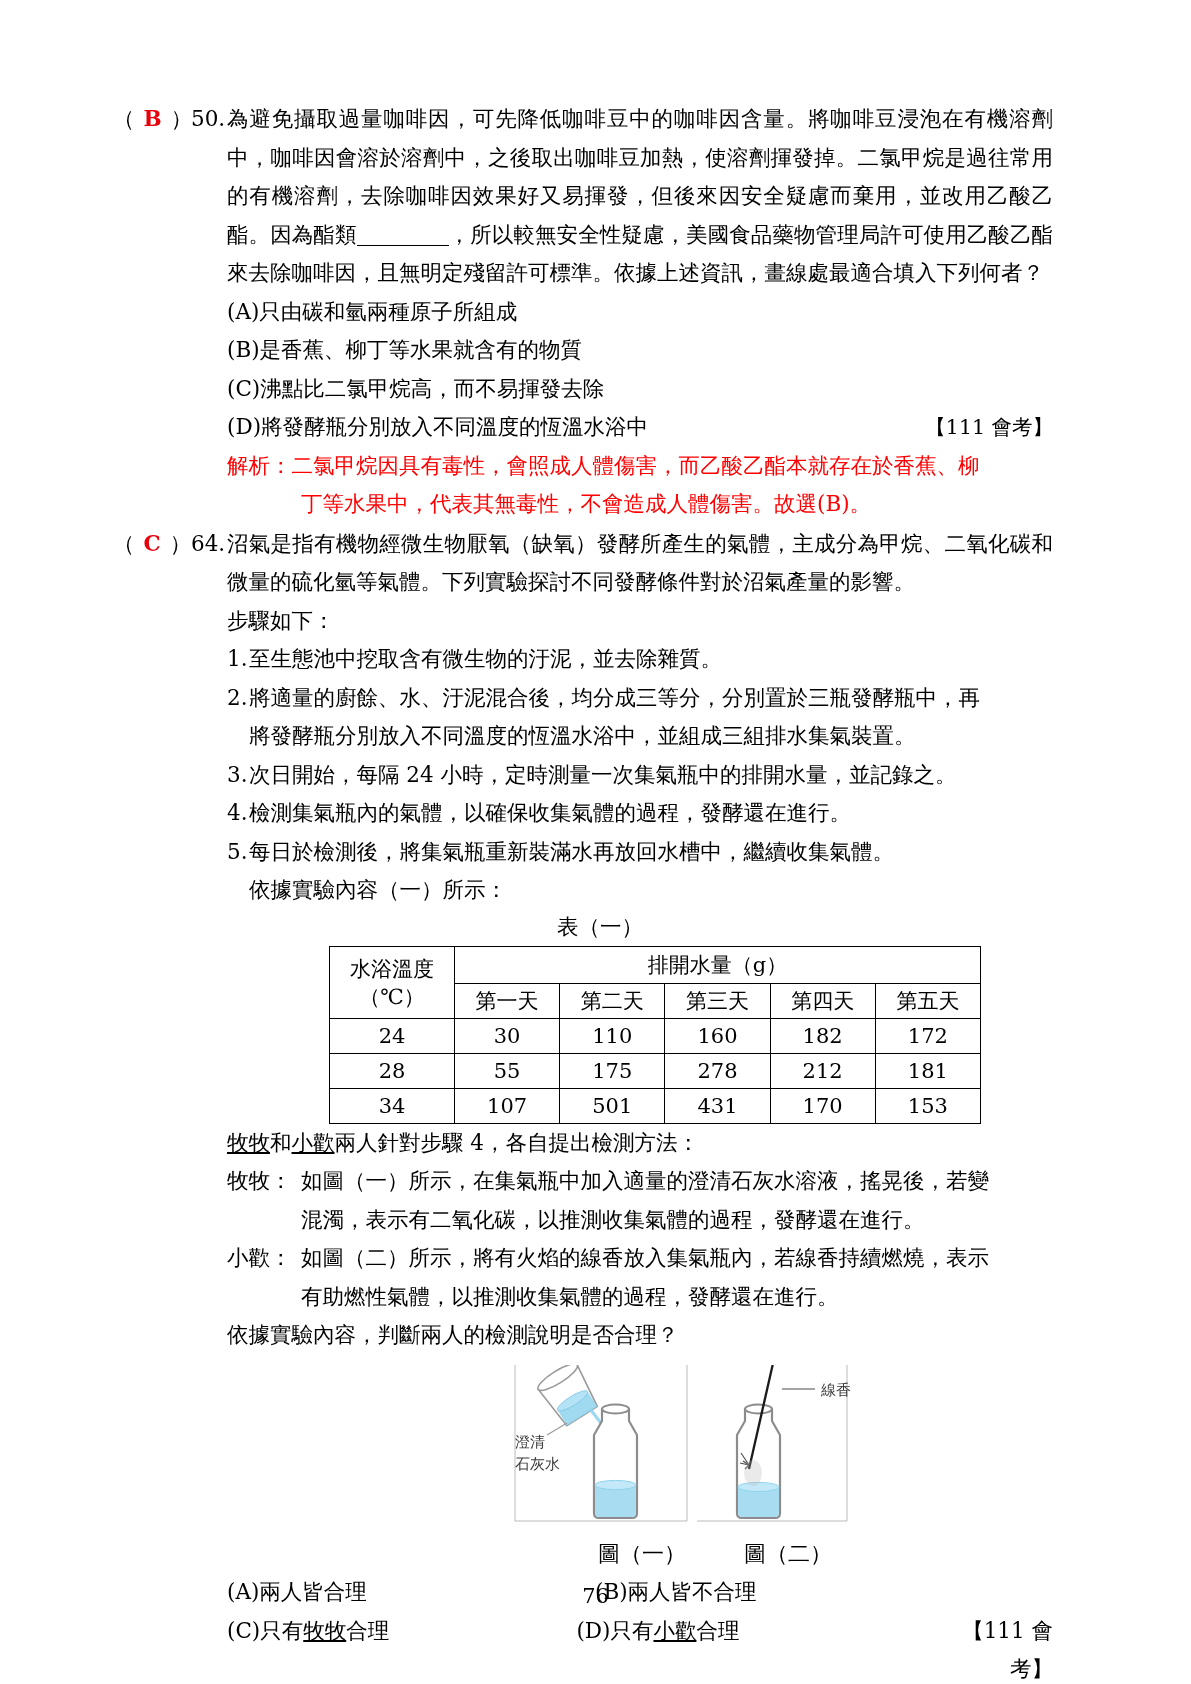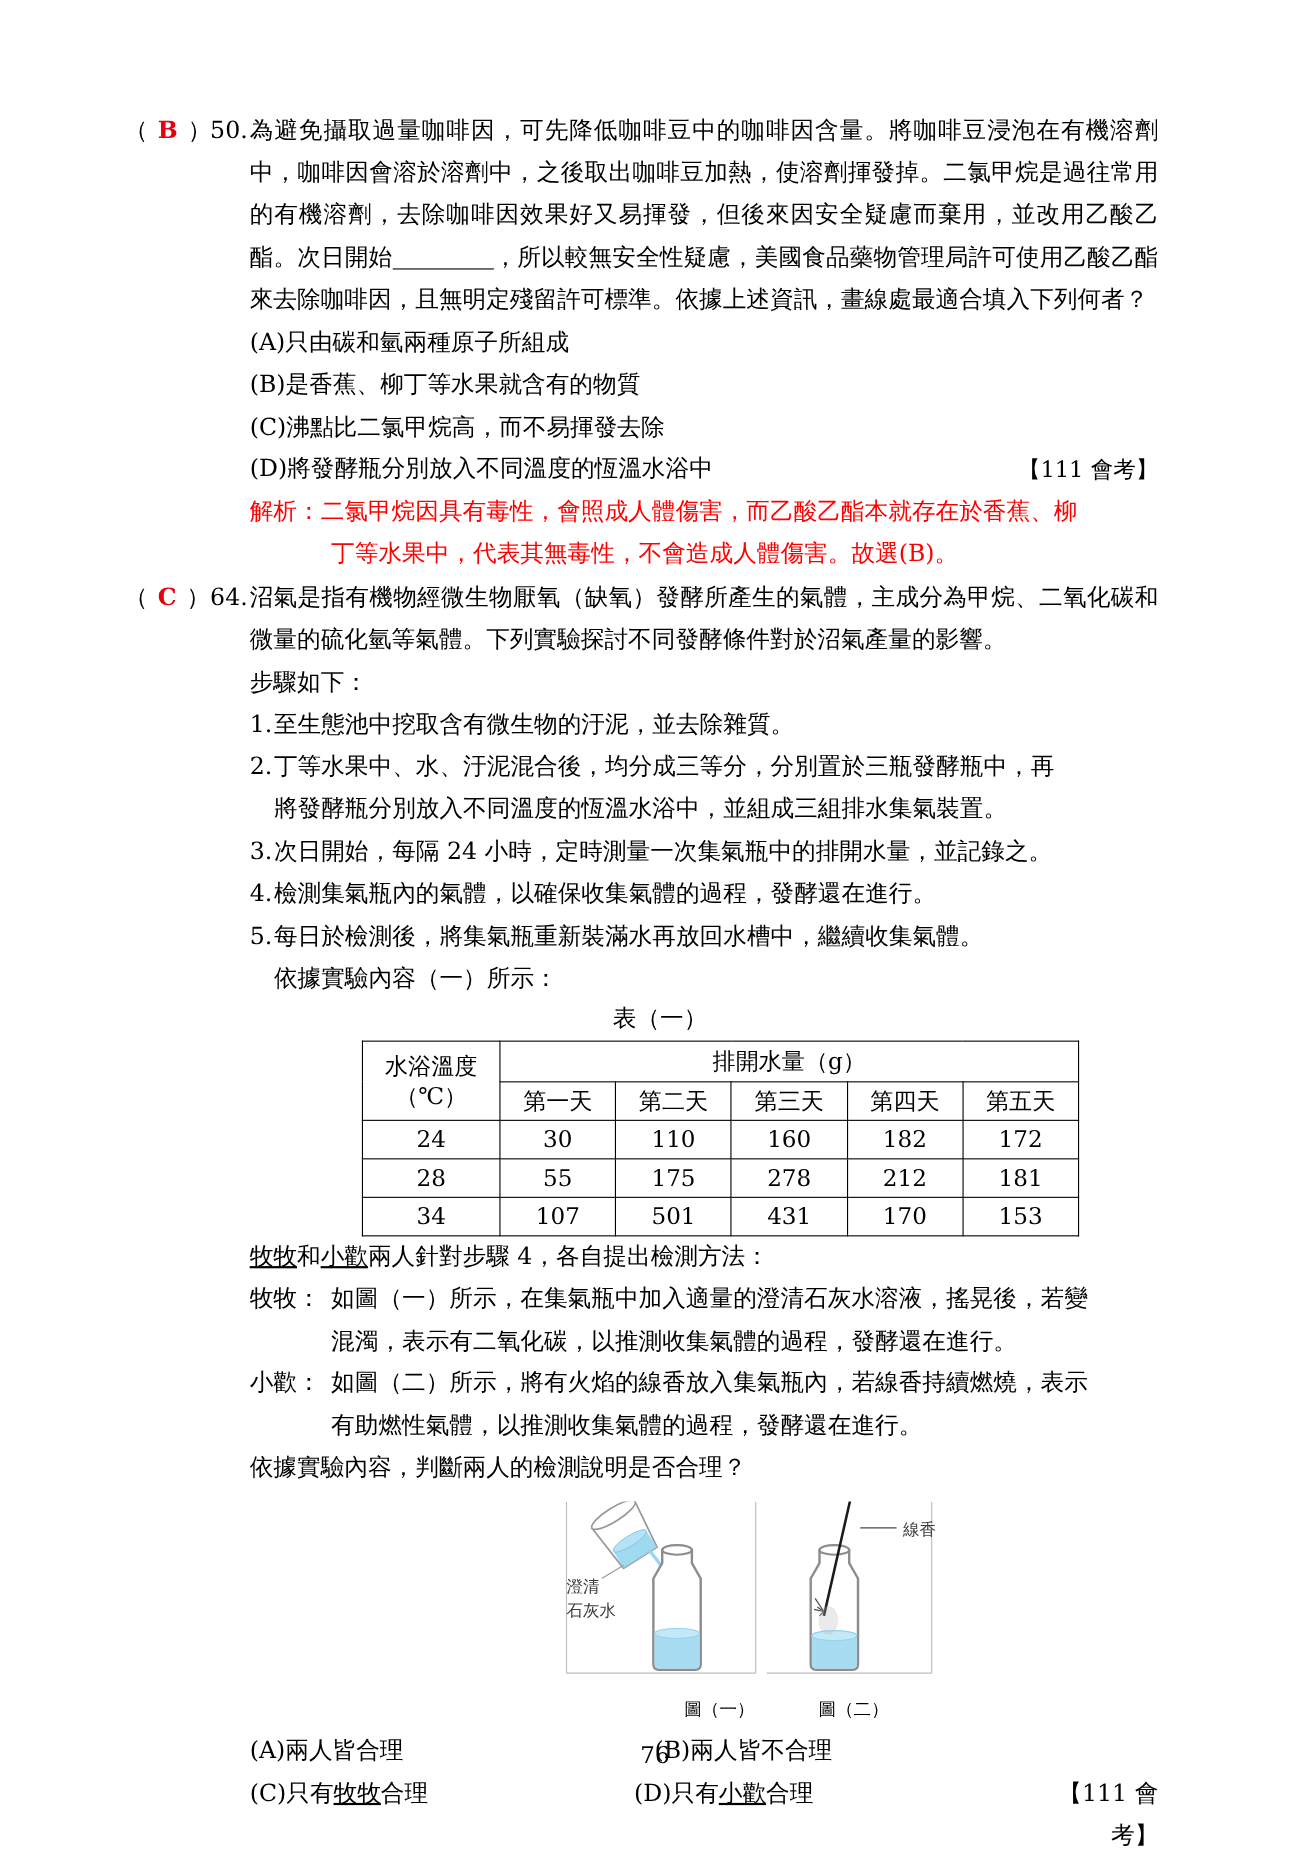--- a/index.html
+++ b/index.html
@@ -153,21 +153,21 @@
     position: relative;
     margin-top: 10px;
     margin-left: 170px;
     width: 560px;
     height: 168px;
   }
   .fig-captions {
     display: flex;
     justify-content: center;
     gap: 58px;
-    font-size: 16px;
+    font-size: 22px;
     margin-top: 2px;
     margin-left: 150px;
   }
 
   
   .page-num {
     position: absolute;
     left: 0;
     right: 0;
     bottom: 76px;
@@ -180,21 +180,21 @@
 
 <div class="page">
   <div class="content">
 
     <div class="q-block">
       <div class="q-marker">
         <span class="paren">（</span><span class="ans">B</span><span class="paren">）</span>
       </div>
       <div class="q-num">50.</div>
       <div class="q-body">
-        <p><span>為避免攝取過量咖啡因，可先降低咖啡豆中的咖啡因含量。將咖啡豆浸泡在有機溶劑中，咖啡因會溶於溶劑中，之後取出咖啡豆加熱，使溶劑揮發掉。二氯甲烷是過往常用的有機溶劑，去除咖啡因效果好又易揮發，但後來因安全疑慮而棄用，並改用乙酸乙酯。次日開始</span><span class="blank-line"></span><span>，所以較無安全性疑慮，美國食品藥物管理局許可使用乙酸乙酯來去除咖啡因，且無明定殘留許可標準。依據上述資訊，畫線處最適合填入下列何者？</span></p>
+        <p><span>為避免攝取過量咖啡因，可先降低咖啡豆中的咖啡因含量。將咖啡豆浸泡在有機溶劑中，咖啡因會溶於溶劑中，之後取出咖啡豆加熱，使溶劑揮發掉。二氯甲烷是過往常用的有機溶劑，去除咖啡因效果好又易揮發，但後來因安全疑慮而棄用，並改用乙酸乙酯。因為酯類</span><span class="blank-line"></span><span>，所以較無安全性疑慮，美國食品藥物管理局許可使用乙酸乙酯來去除咖啡因，且無明定殘留許可標準。依據上述資訊，畫線處最適合填入下列何者？</span></p>
         <p class="nojust">(A)只由碳和氫兩種原子所組成</p>
         <p class="nojust">(B)是香蕉、柳丁等水果就含有的物質</p>
         <p class="nojust">(C)沸點比二氯甲烷高，而不易揮發去除</p>
         <p class="nojust"><span class="src-tag">【111 會考】</span><span>(D)將發酵瓶分別放入不同溫度的恆溫水浴中</span></p>
         <p class="explain"><span>解析：</span><span>二氯甲烷因具有毒性，會照成人體傷害，而乙酸乙酯本就存在於香蕉、柳</span><span class="indent-hang">丁等水果中，代表其無毒性，不會造成人體傷害。故選(B)。</span></p>
       </div>
     </div>
 
     <div class="q-block">
       <div class="q-marker">
@@ -206,21 +206,21 @@
         <p>沼氣是指有機物經微生物厭氧（缺氧）發酵所產生的氣體，主成分為甲烷、二氧化碳和微量的硫化氫等氣體。下列實驗探討不同發酵條件對於沼氣產量的影響。</p>
         <p class="nojust">步驟如下：</p>
 
         <div class="steps">
           <div class="step">
             <div class="step-n">1.</div>
             <div class="step-t nojust">至生態池中挖取含有微生物的汙泥，並去除雜質。</div>
           </div>
           <div class="step">
             <div class="step-n">2.</div>
-            <div class="step-t">丁等水果中、水、汙泥混合後，均分成三等分，分別置於三瓶發酵瓶中，再</div>
+            <div class="step-t">將適量的廚餘、水、汙泥混合後，均分成三等分，分別置於三瓶發酵瓶中，再</div>
           </div>
           <div class="step">
             <div class="step-n"></div>
             <div class="step-t nojust">將發酵瓶分別放入不同溫度的恆溫水浴中，並組成三組排水集氣裝置。</div>
           </div>
           <div class="step">
             <div class="step-n">3.</div>
             <div class="step-t nojust">次日開始，每隔 24 小時，定時測量一次集氣瓶中的排開水量，並記錄之。</div>
           </div>
           <div class="step">

